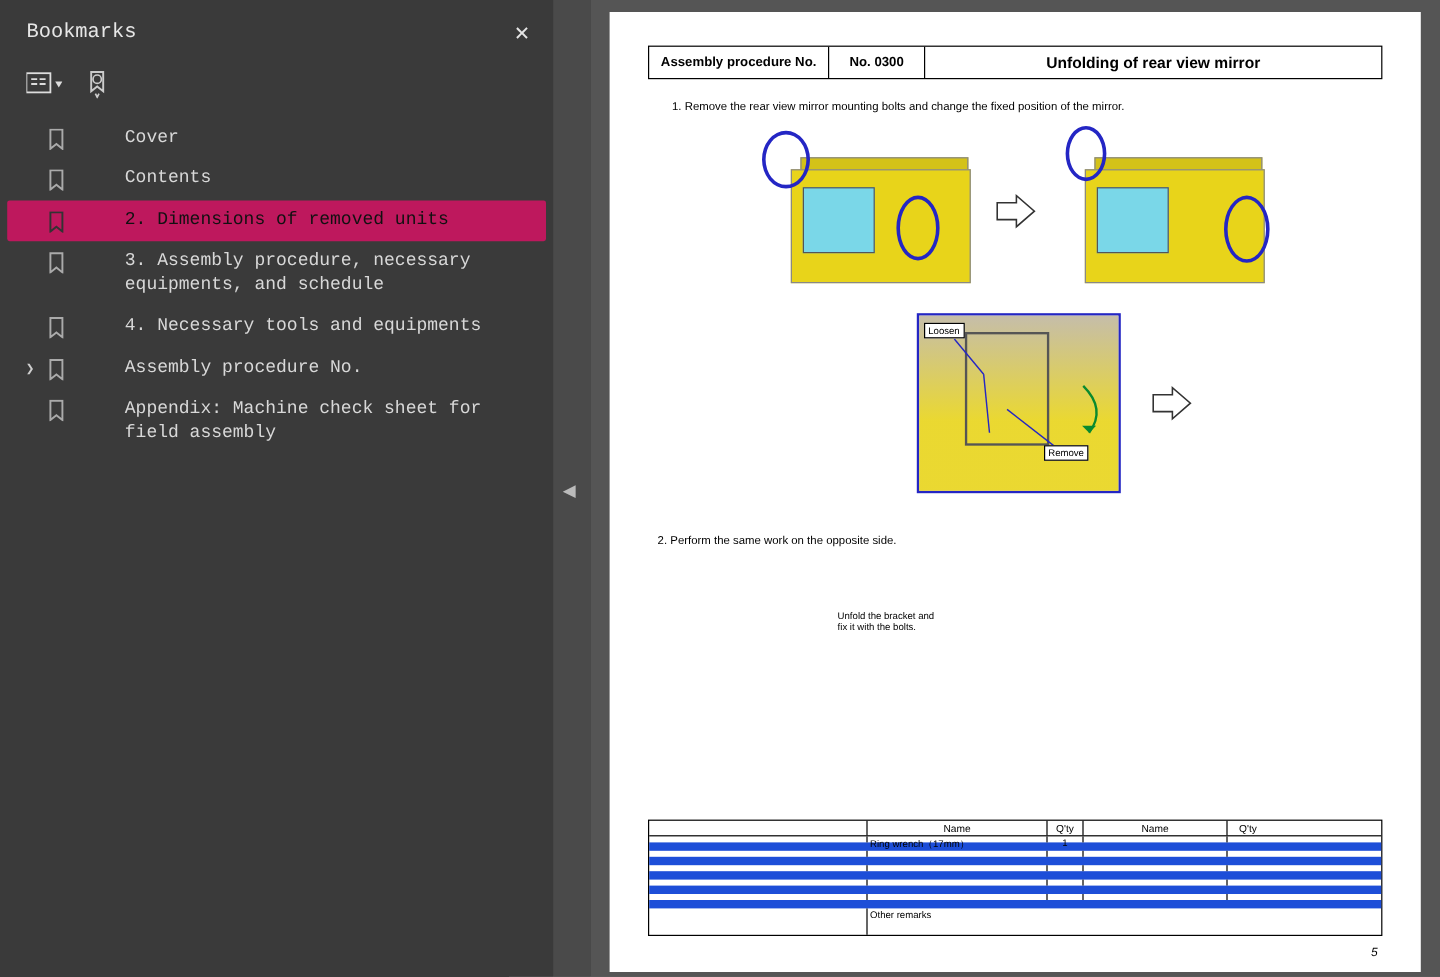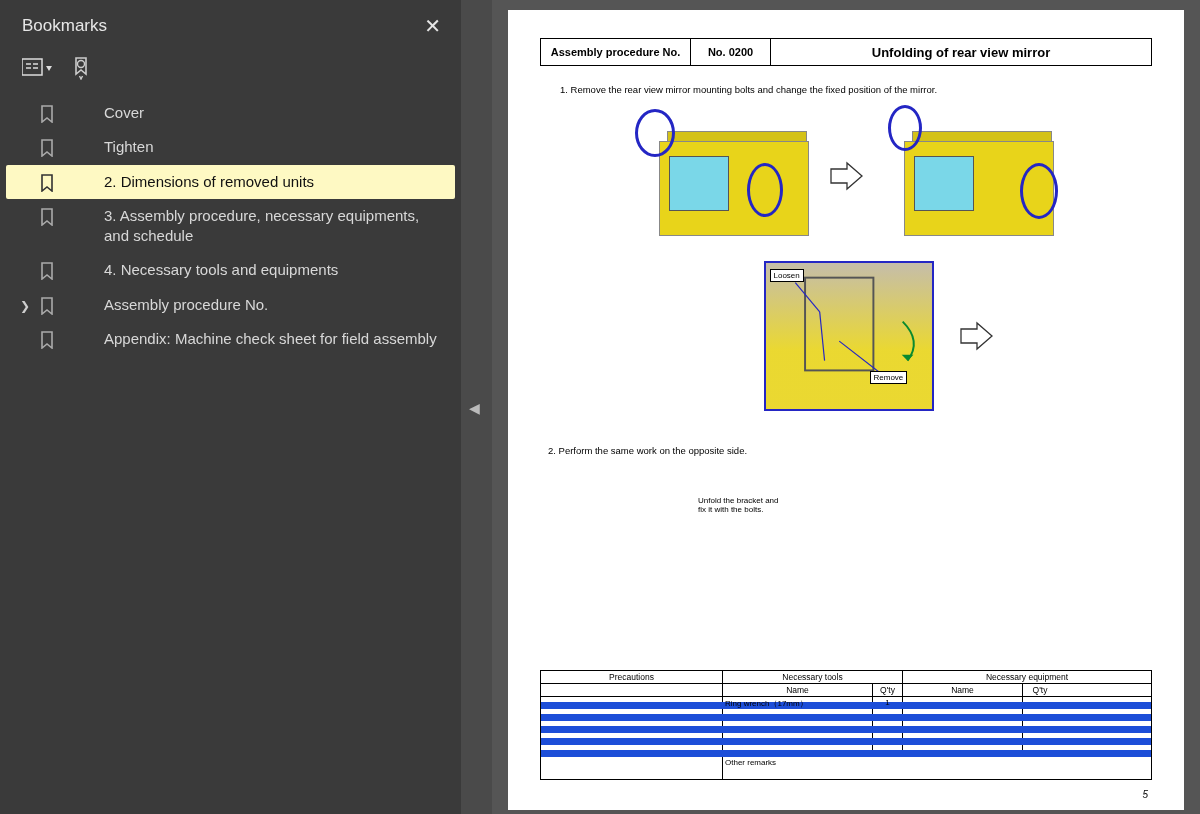--- a/index.html
+++ b/index.html
@@ -10,20 +10,21 @@
   background: #3a3a3a;
   overflow: hidden;
 }
 .sidebar {
   width: 461px;
   background: #3a3a3a;
   color: #e6e6e6;
   display: flex;
   flex-direction: column;
   position: relative;
+  font-family: Liberation Mono, monospace;
 }
 .sidebar-header {
   display: flex;
   justify-content: space-between;
   align-items: center;
   padding: 14px 20px 10px 22px;
 }
 .sidebar-title {
   font-size: 17px;
   font-weight: 400;
@@ -46,21 +47,21 @@
 }
 .bm-item {
   display: flex;
   align-items: flex-start;
   padding: 7px 8px 7px 8px;
   cursor: pointer;
   border-radius: 2px;
   line-height: 1.35;
 }
 .bm-item.selected {
-  background: #fef9c3;
+  background: #be185d;
   color: #181818;
   align-items: flex-end;
 }
 .bm-chevron {
   width: 22px;
   flex-shrink: 0;
   display: flex;
   justify-content: center;
   align-items: center;
   font-size: 12px;
@@ -215,21 +216,21 @@
         </div>
         <div class="bm-label">Cover</div>
       </div>
       <div class="bm-item">
         <div class="bm-chevron"></div>
         <div class="bm-icon">
           <svg width="16" height="18" viewBox="0 0 16 18">
             <path d="M3 1 L13 1 L13 17 L8 13 L3 17 Z" fill="none" stroke="#aaa" stroke-width="1.6"></path>
           </svg>
         </div>
-        <div class="bm-label">Tighten</div>
+        <div class="bm-label">Contents</div>
       </div>
       <div class="bm-item selected">
         <div class="bm-chevron"></div>
         <div class="bm-icon">
           <svg width="16" height="18" viewBox="0 0 16 18">
             <path d="M3 1 L13 1 L13 17 L8 13 L3 17 Z" fill="none" stroke="#333" stroke-width="1.6"></path>
           </svg>
         </div>
         <div class="bm-label">2. Dimensions of removed units</div>
       </div>
@@ -273,21 +274,21 @@
 </div>
 
 <div class="divider">
   <div class="collapse-btn">◀</div>
 </div>
 
 <div class="doc-area">
   <div class="page">
     <div class="proc-header">
       <div class="proc-cell pc1">Assembly procedure No.</div>
-      <div class="proc-cell pc2">No. 0200</div>
+      <div class="proc-cell pc2">No. 0300</div>
       <div class="proc-cell pc3">Unfolding of rear view mirror</div>
     </div>
 
     <div class="step">1. Remove the rear view mirror mounting bolts and change the fixed position of the mirror.</div>
 
     <div class="figrow">
       <div class="mini-truck">
         <div class="truck-roof"></div>
         <div class="truck-body"></div>
         <div class="truck-cab"></div>
@@ -319,30 +320,25 @@
           <polygon points="145,100 139,94 151,94" fill="#0a8a2f"></polygon>
         </svg>
         <div class="tag" style="left:4px; top:6px;">Loosen</div>
         <div class="tag" style="left:104px; top:108px;">Remove</div>
       </div>
       <svg class="arrow-big" viewBox="0 0 35 30">
           <path d="M2 8 L18 8 L18 2 L33 15 L18 28 L18 22 L2 22 Z" fill="none" stroke="#333" stroke-width="1.3"></path>
         </svg>
     </div>
 
-    <div class="note-text" style="left:190px; top:486px;">Unfold the bracket and fix it with the bolts.</div>
+    <div class="note-text" style="left:190px; top:499px;">Unfold the bracket and fix it with the bolts.</div>
 
     <div class="step2">2. Perform the same work on the opposite side.</div>
 
     <div class="bottom-table">
-      <div class="bt-head">
-        <div class="bt-cell col-prec">Precautions</div>
-        <div class="bt-cell" style="width:180px;">Necessary tools</div>
-        <div class="bt-cell" style="flex:1;">Necessary equipment</div>
-      </div>
       <div class="bt-sub">
         <div class="bt-cell col-prec" style="border-bottom:none;"></div>
         <div class="bt-cell col-tname">Name</div>
         <div class="bt-cell col-tqty">Q'ty</div>
         <div class="bt-cell col-ename">Name</div>
         <div class="bt-cell col-eqty">Q'ty</div>
       </div>
       <div id="table-body">
           <div class="bt-bodyrow">
             <div class="cell col-prec"></div>

